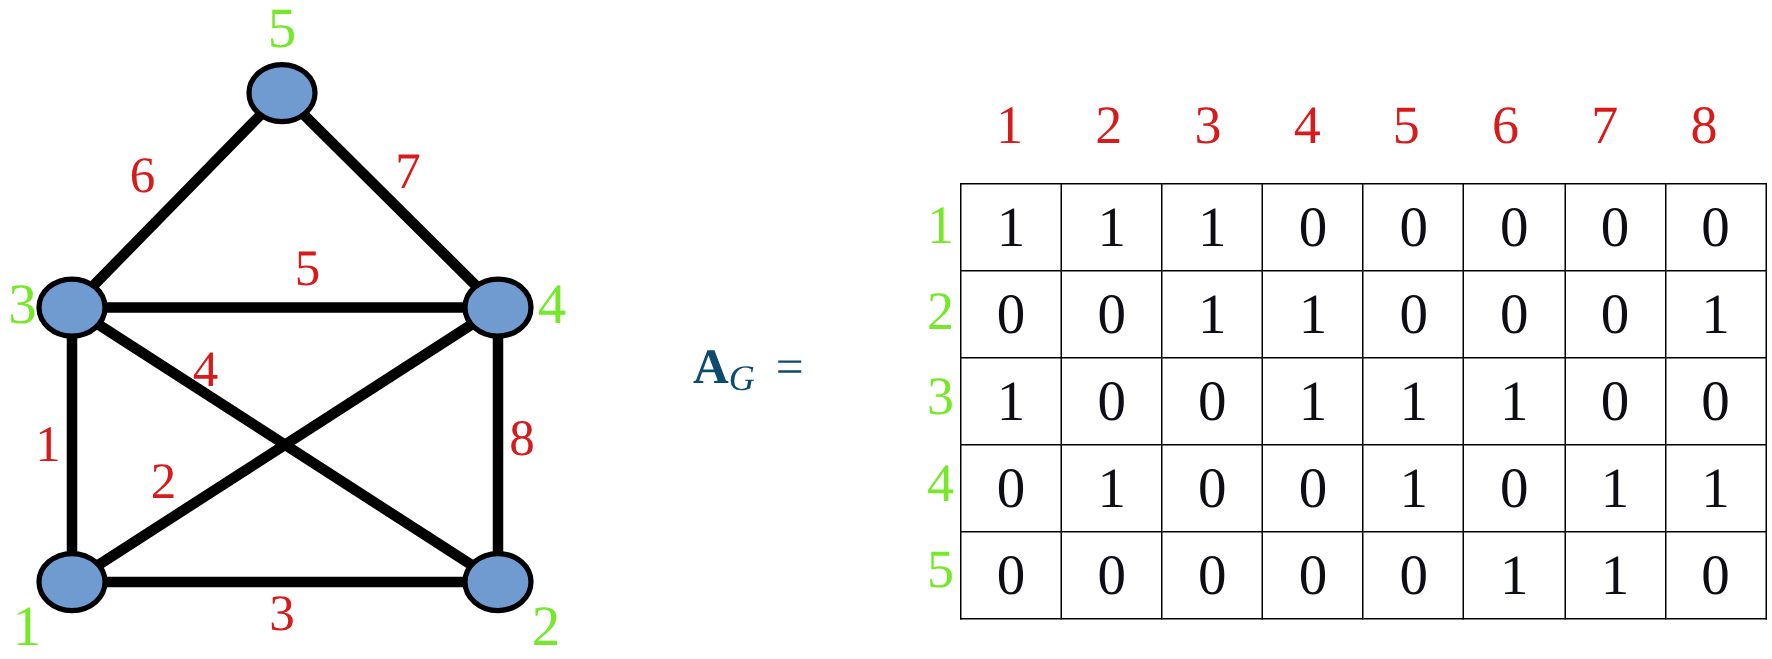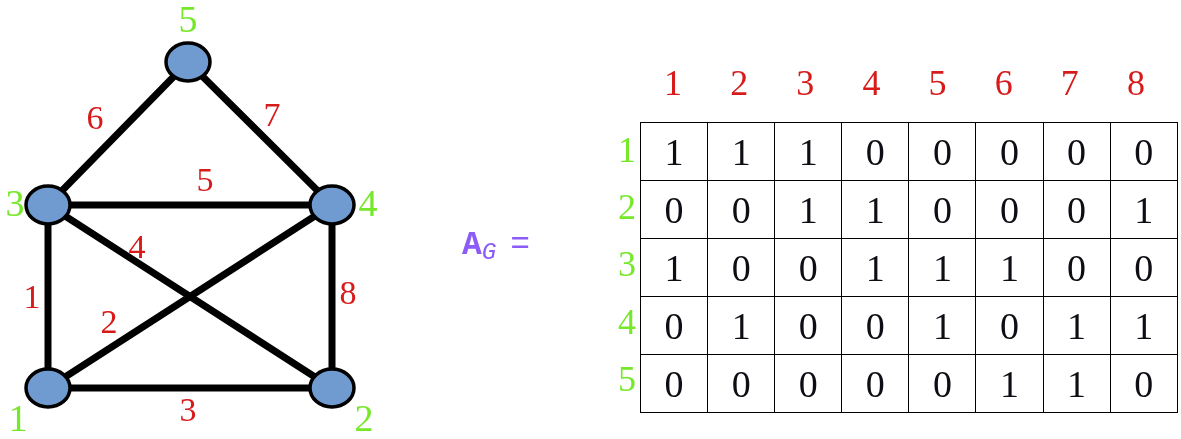--- a/index.html
+++ b/index.html
@@ -44,24 +44,24 @@
     font-size: 38px;
     color: #76e82a;
   }
 
   
   #matrix-eq-label {
     position: absolute;
     left: 462px;
     top: 229px;
     font-size: 33px;
-    color: #8b5cf6;
+    color: #0c4a6e;
     line-height: 1;
     white-space: nowrap;
-    font-family: Liberation Mono, monospace;
+    font-family: Liberation Serif, serif;
   }
   #matrix-eq-label .bold-a {
     font-weight: bold;
   }
   #matrix-eq-label .sub-g {
     font-style: italic;
     font-size: 24px;
     vertical-align: -5px;
     letter-spacing: 0;
   }

